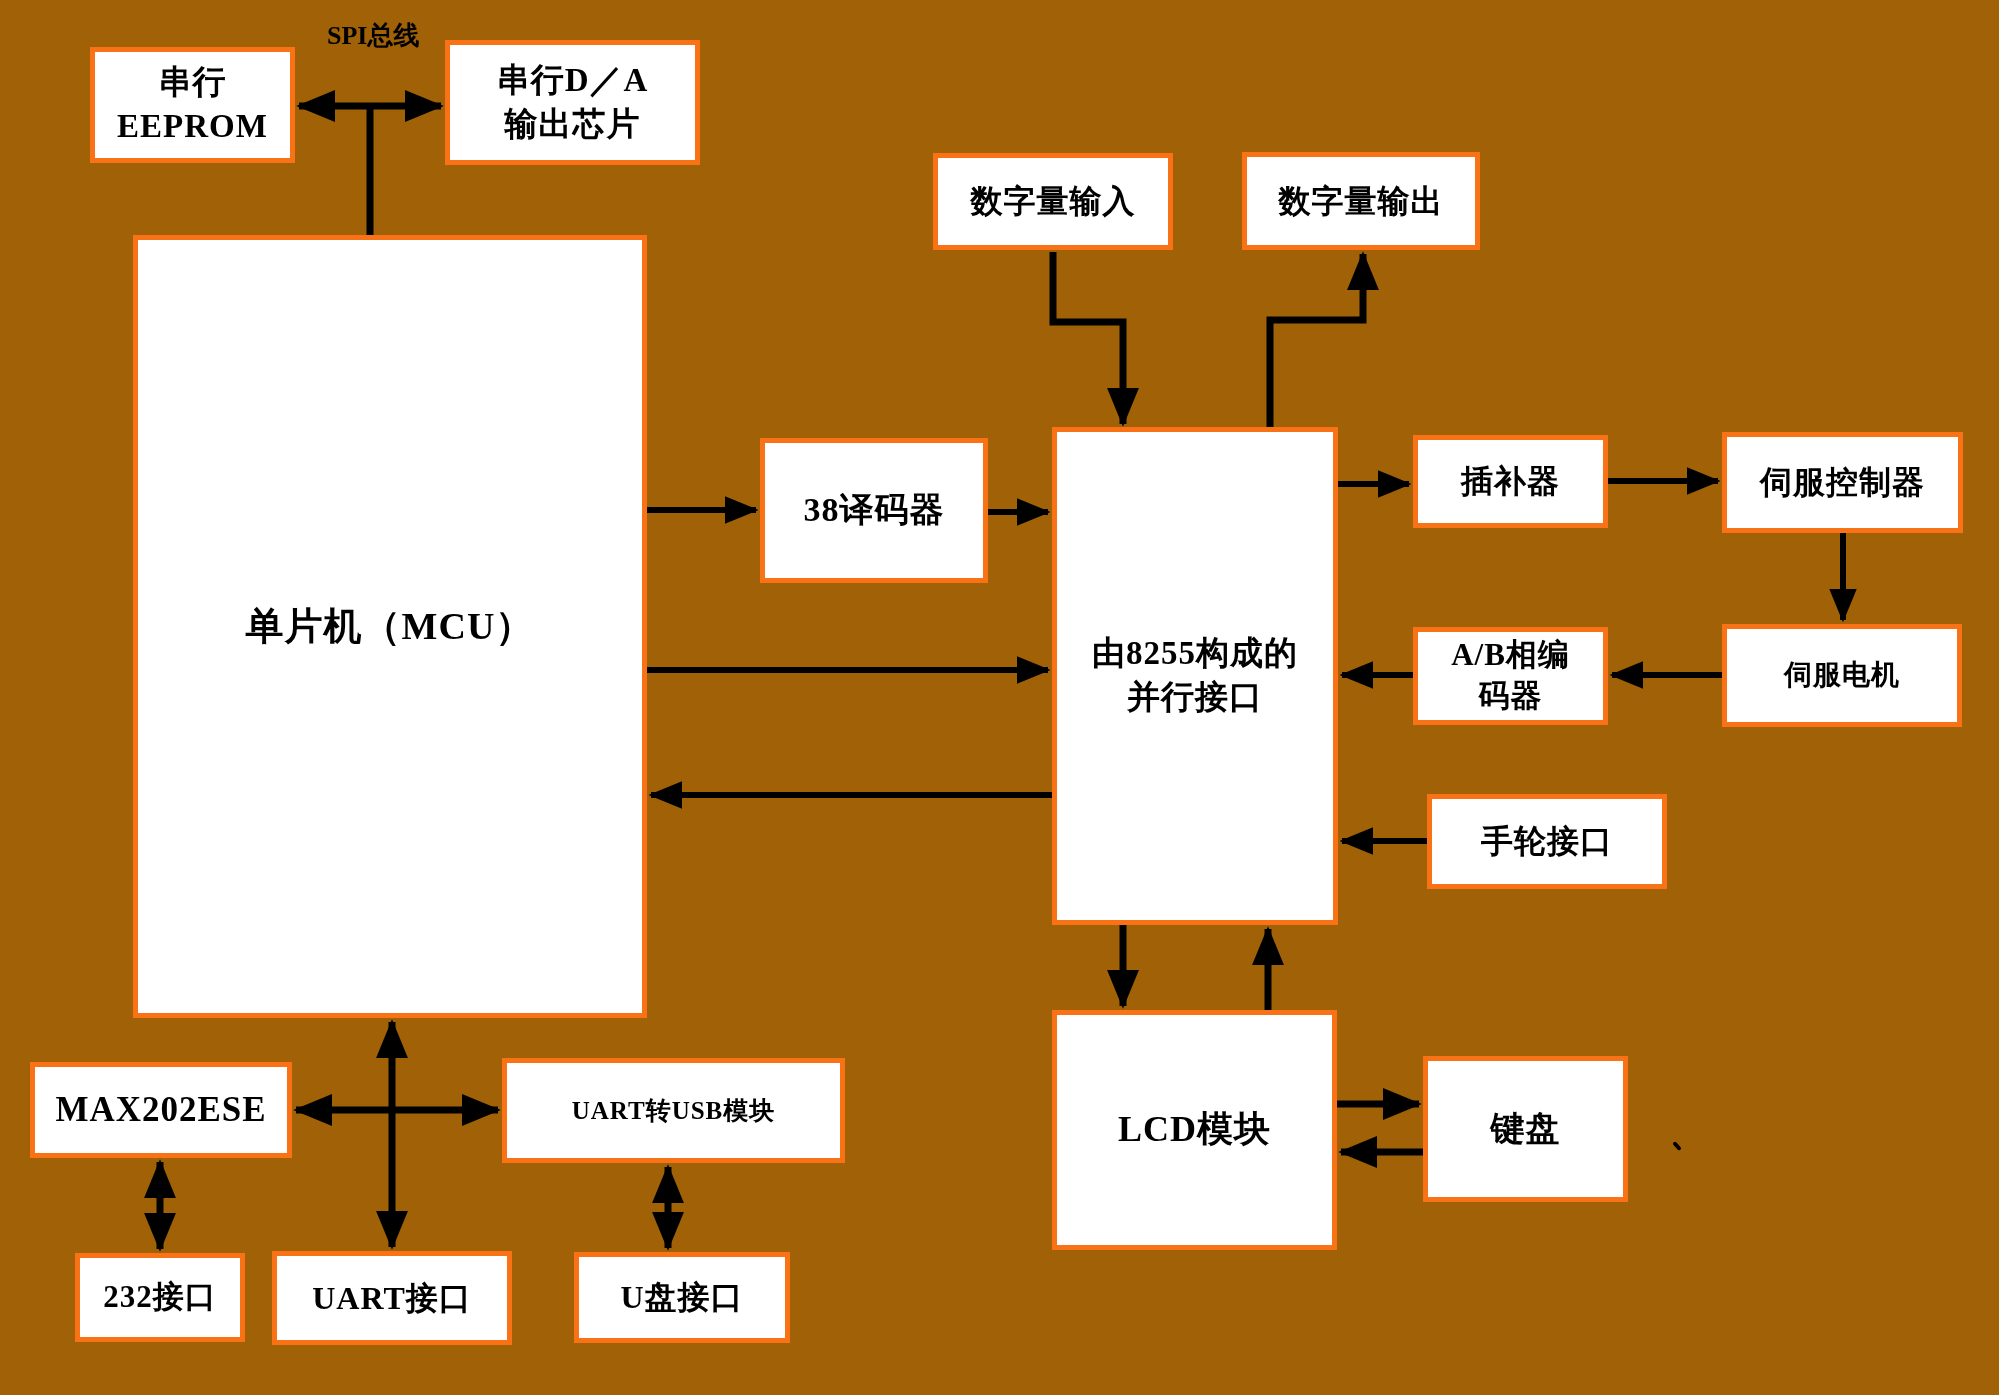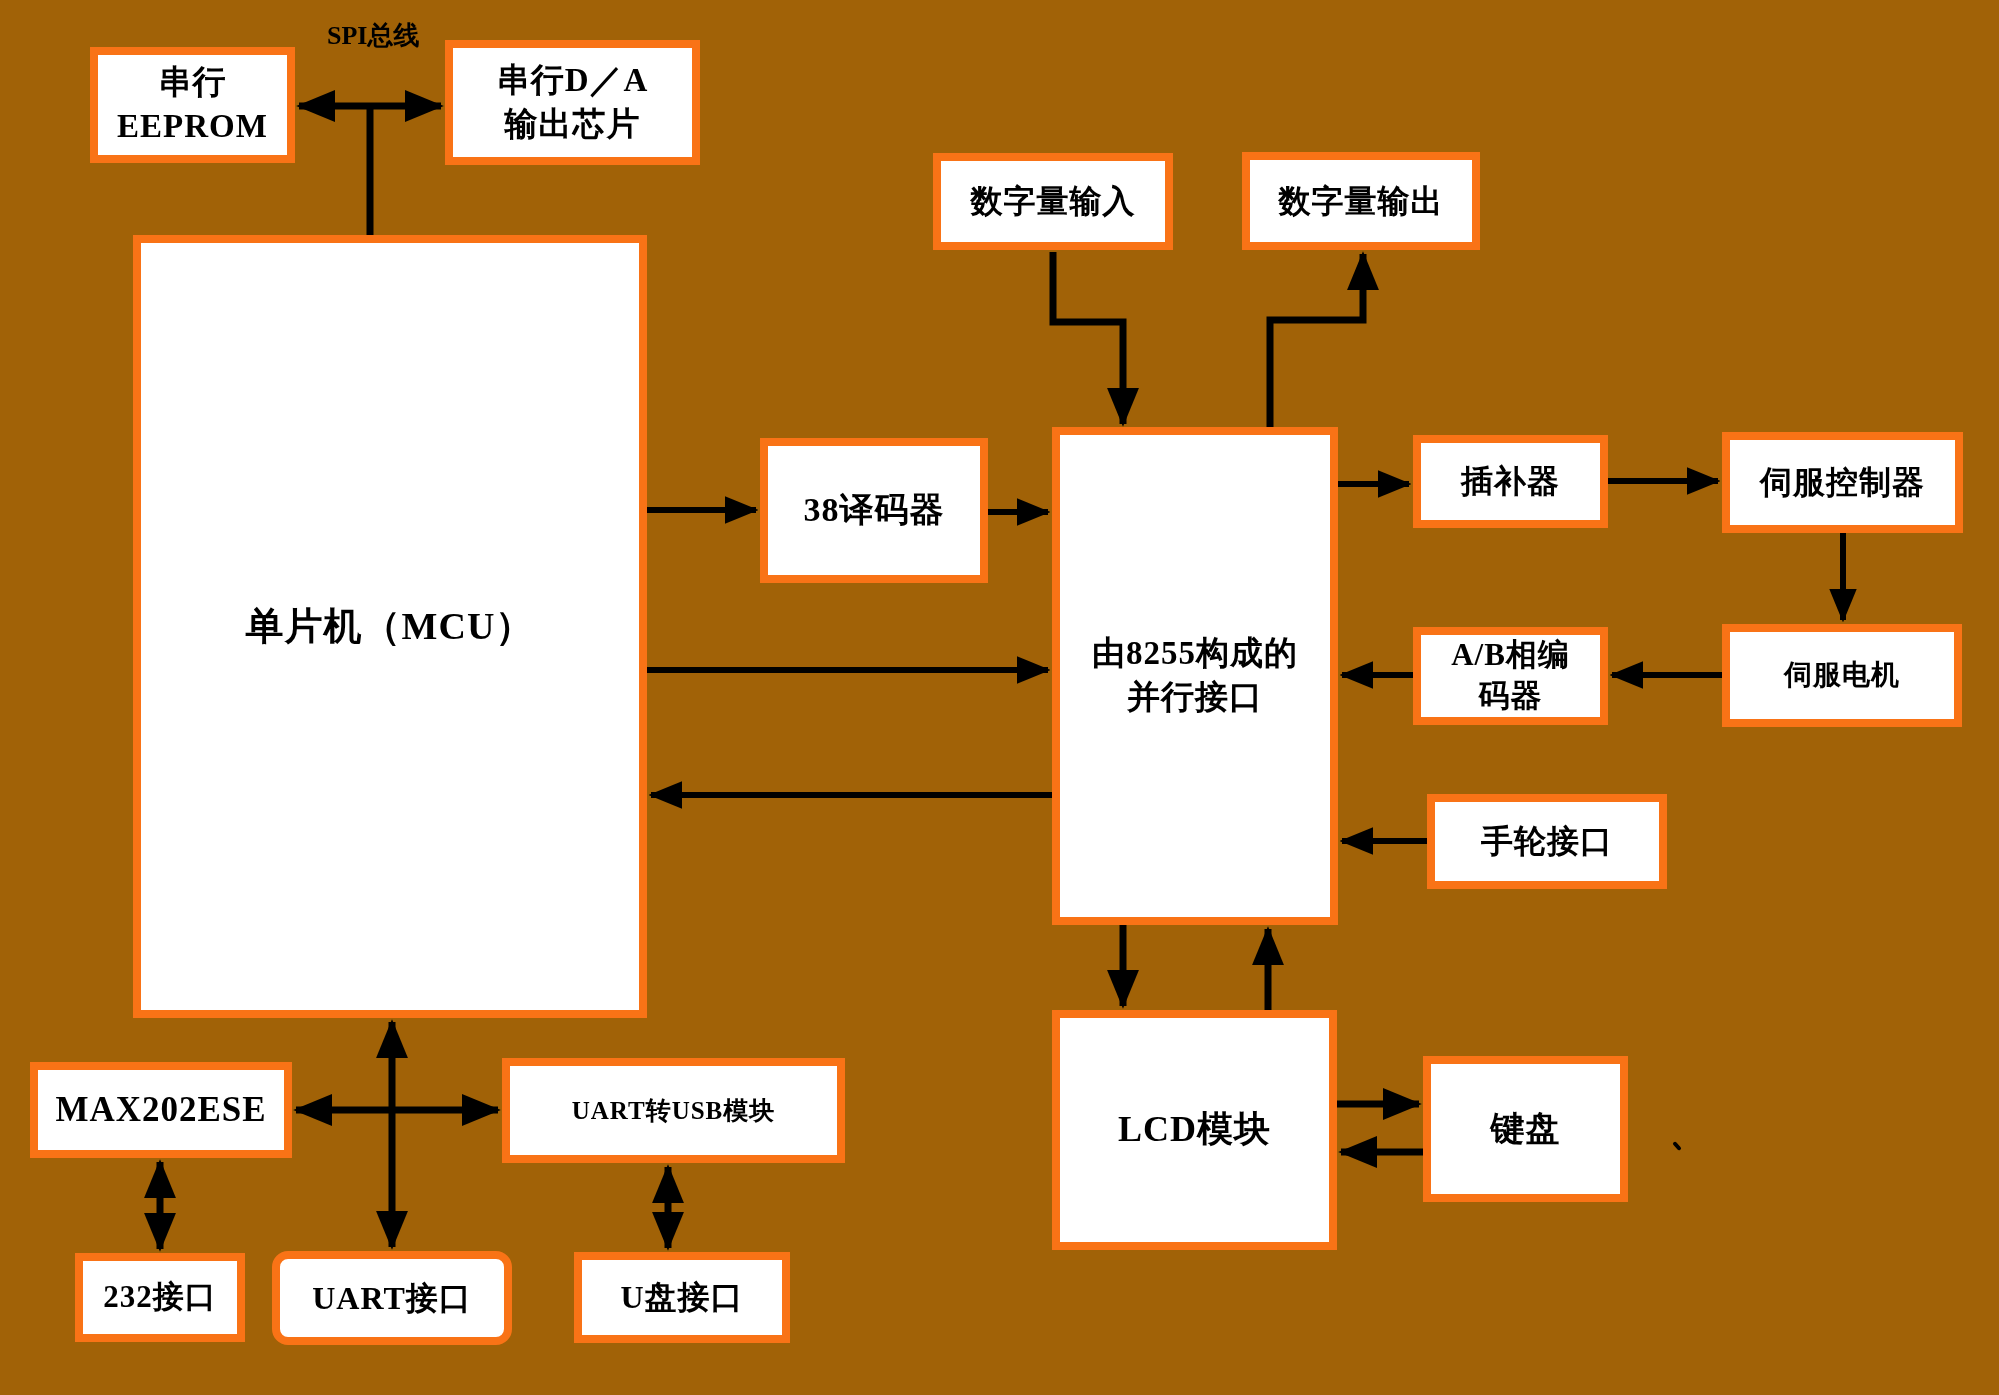--- a/index.html
+++ b/index.html
@@ -18,21 +18,21 @@
     width: 1999px; height: 1395px;
     z-index: 1;
   }
   .connectors line, .connectors polyline {
     stroke: #000;
     fill: none;
   }
   .node {
     position: absolute;
     box-sizing: border-box;
-    border: 8px solid #f97316;
+    border: 5px solid #f97316;
     background: #fff;
     display: flex;
     align-items: center;
     justify-content: center;
     text-align: center;
     white-space: pre-line;
     font-weight: bold;
     line-height: 1.32;
     z-index: 2;
     letter-spacing: 1px;
@@ -134,19 +134,19 @@
   <div class="node" style="left:1052px; top:1010px; width:285px; height:240px; font-size:36px;">LCD模块</div>
 
   <div class="node" style="left:1423px; top:1056px; width:205px; height:146px; font-size:34px;">键盘</div>
 
   <div class="node" style="left:30px; top:1062px; width:262px; height:96px; font-size:35px;">MAX202ESE</div>
 
   <div class="node" style="left:502px; top:1058px; width:343px; height:105px; font-size:25px;">UART转USB模块</div>
 
   <div class="node" style="left:75px; top:1253px; width:170px; height:89px; font-size:31px;">232接口</div>
 
-  <div class="node" style="left:272px; top:1251px; width:240px; height:94px; font-size:32px;border-radius:16px;">UART接口</div>
+  <div class="node" style="left:272px; top:1251px; width:240px; height:94px; font-size:32px;">UART接口</div>
 
   <div class="node" style="left:574px; top:1252px; width:216px; height:91px; font-size:32px;">U盘接口</div>
 
   <div class="speck" style="left:1672px; top:1144px;"></div>
 
 </div>
 
 </body></html>

